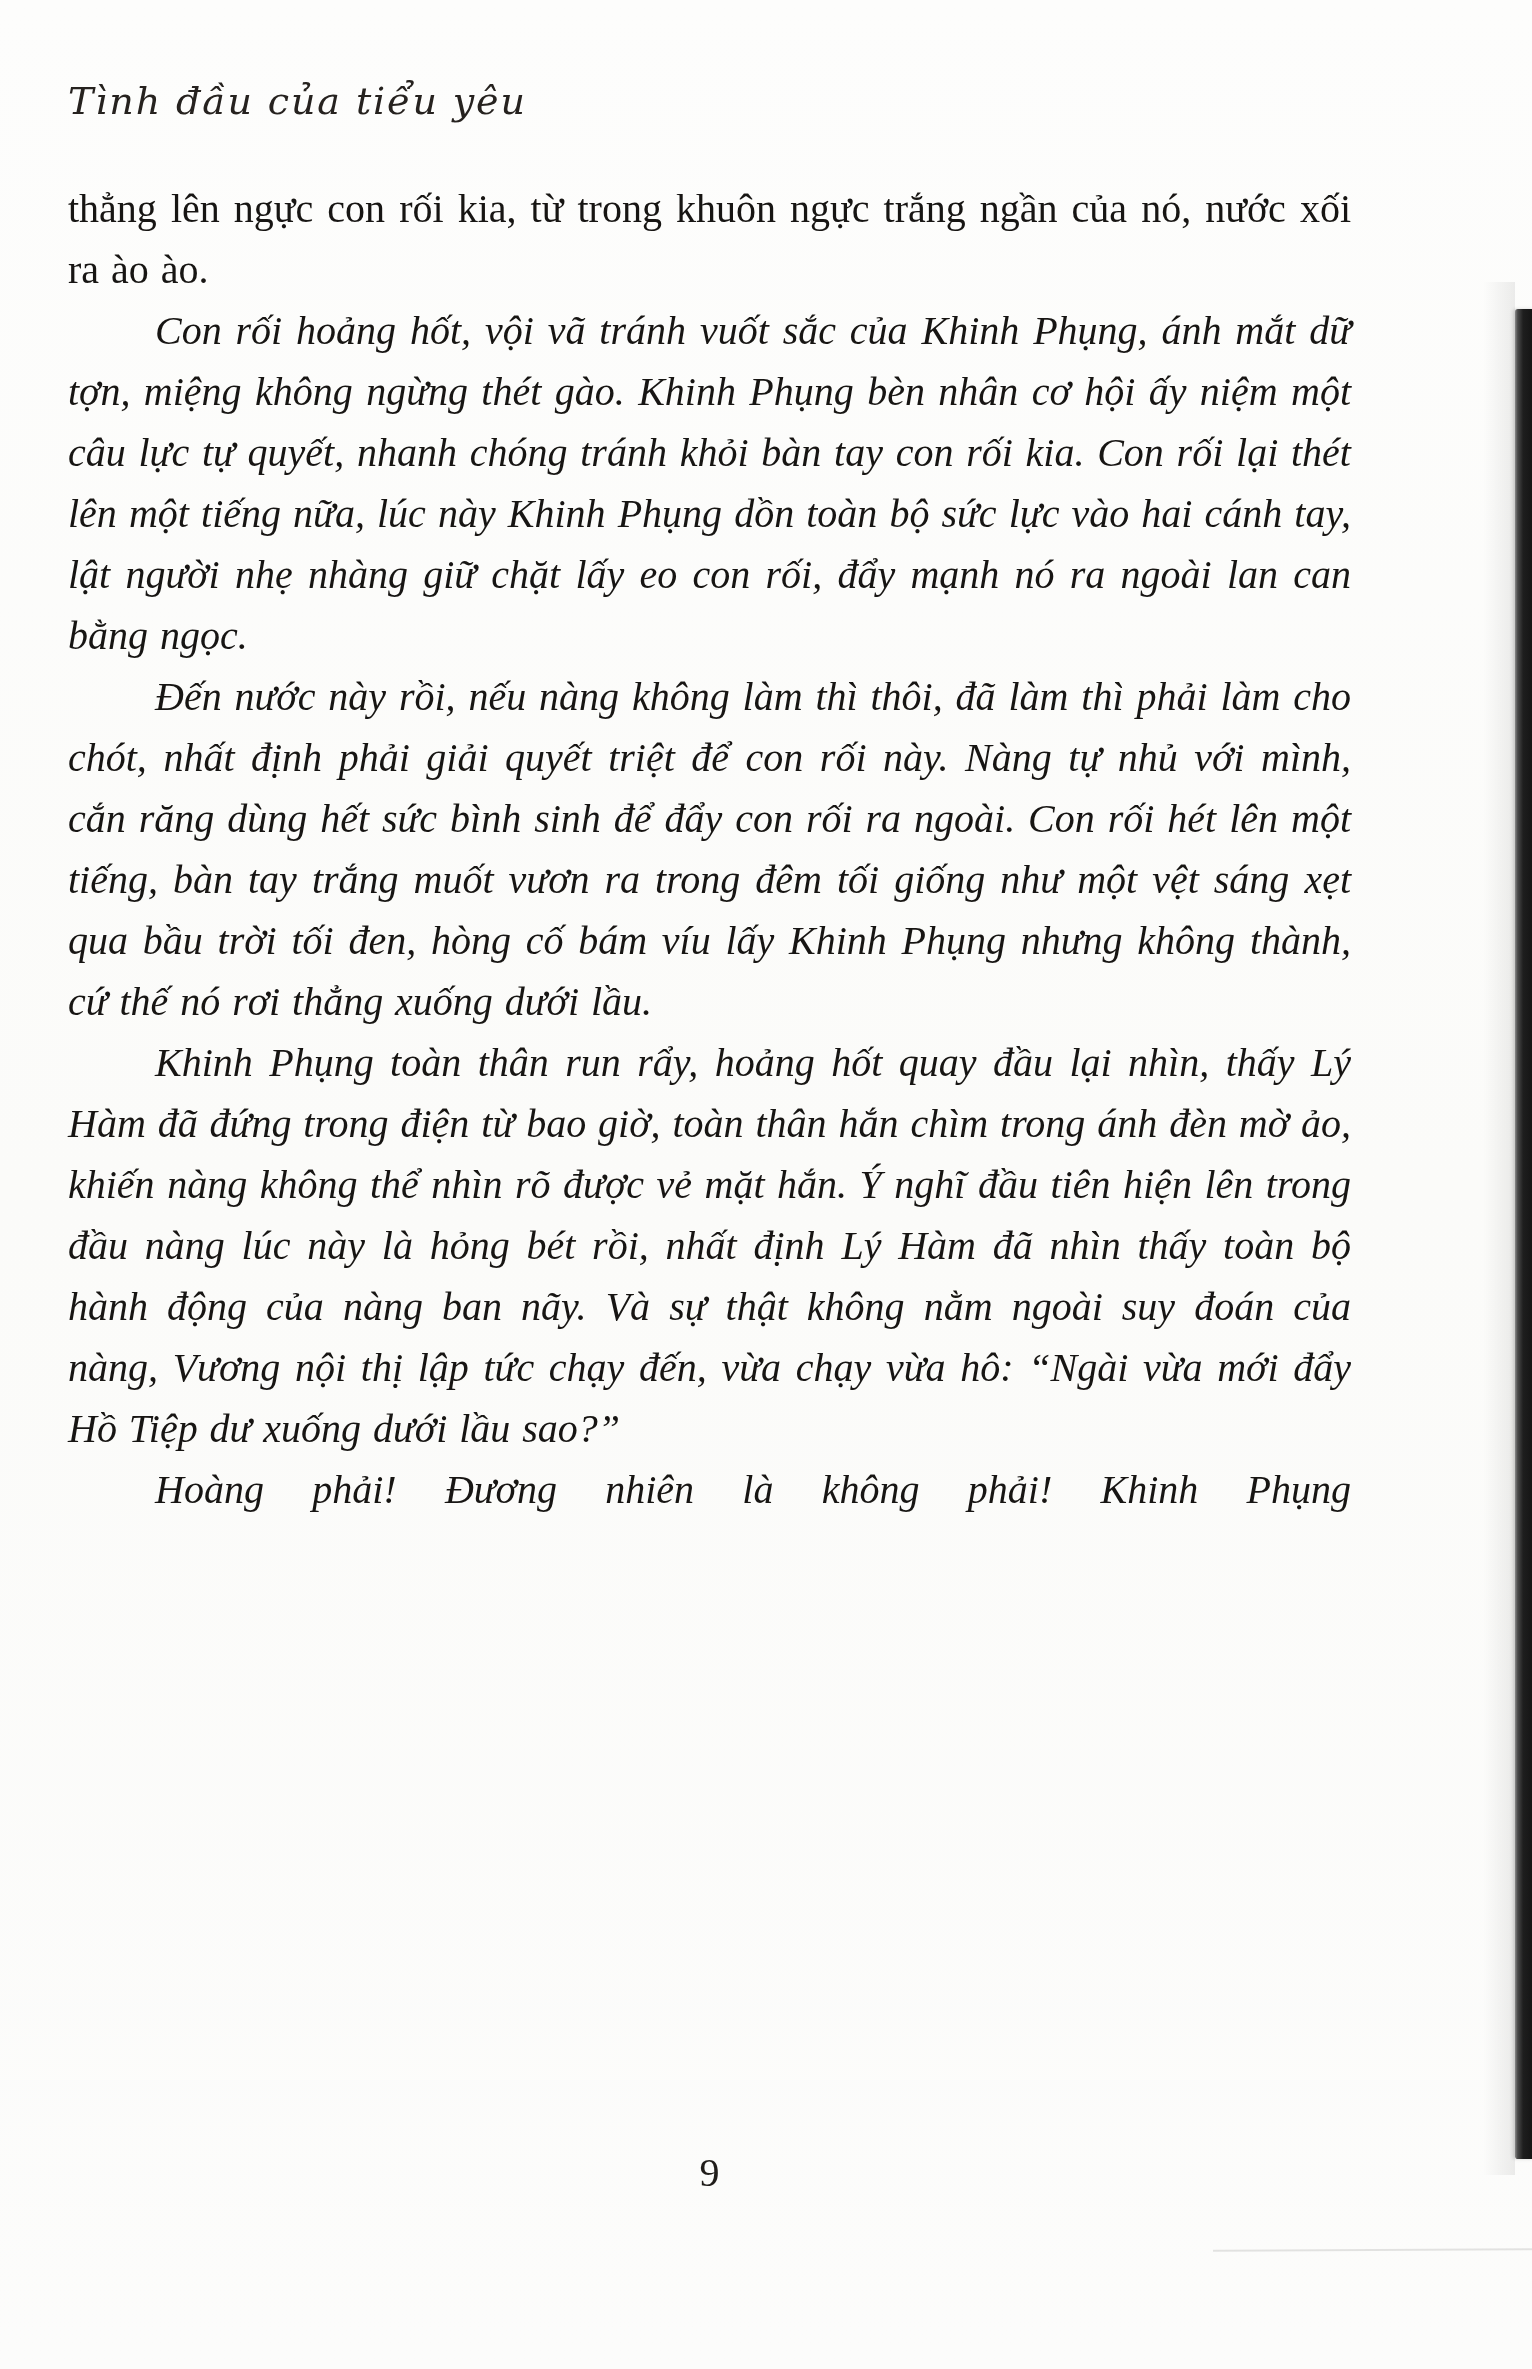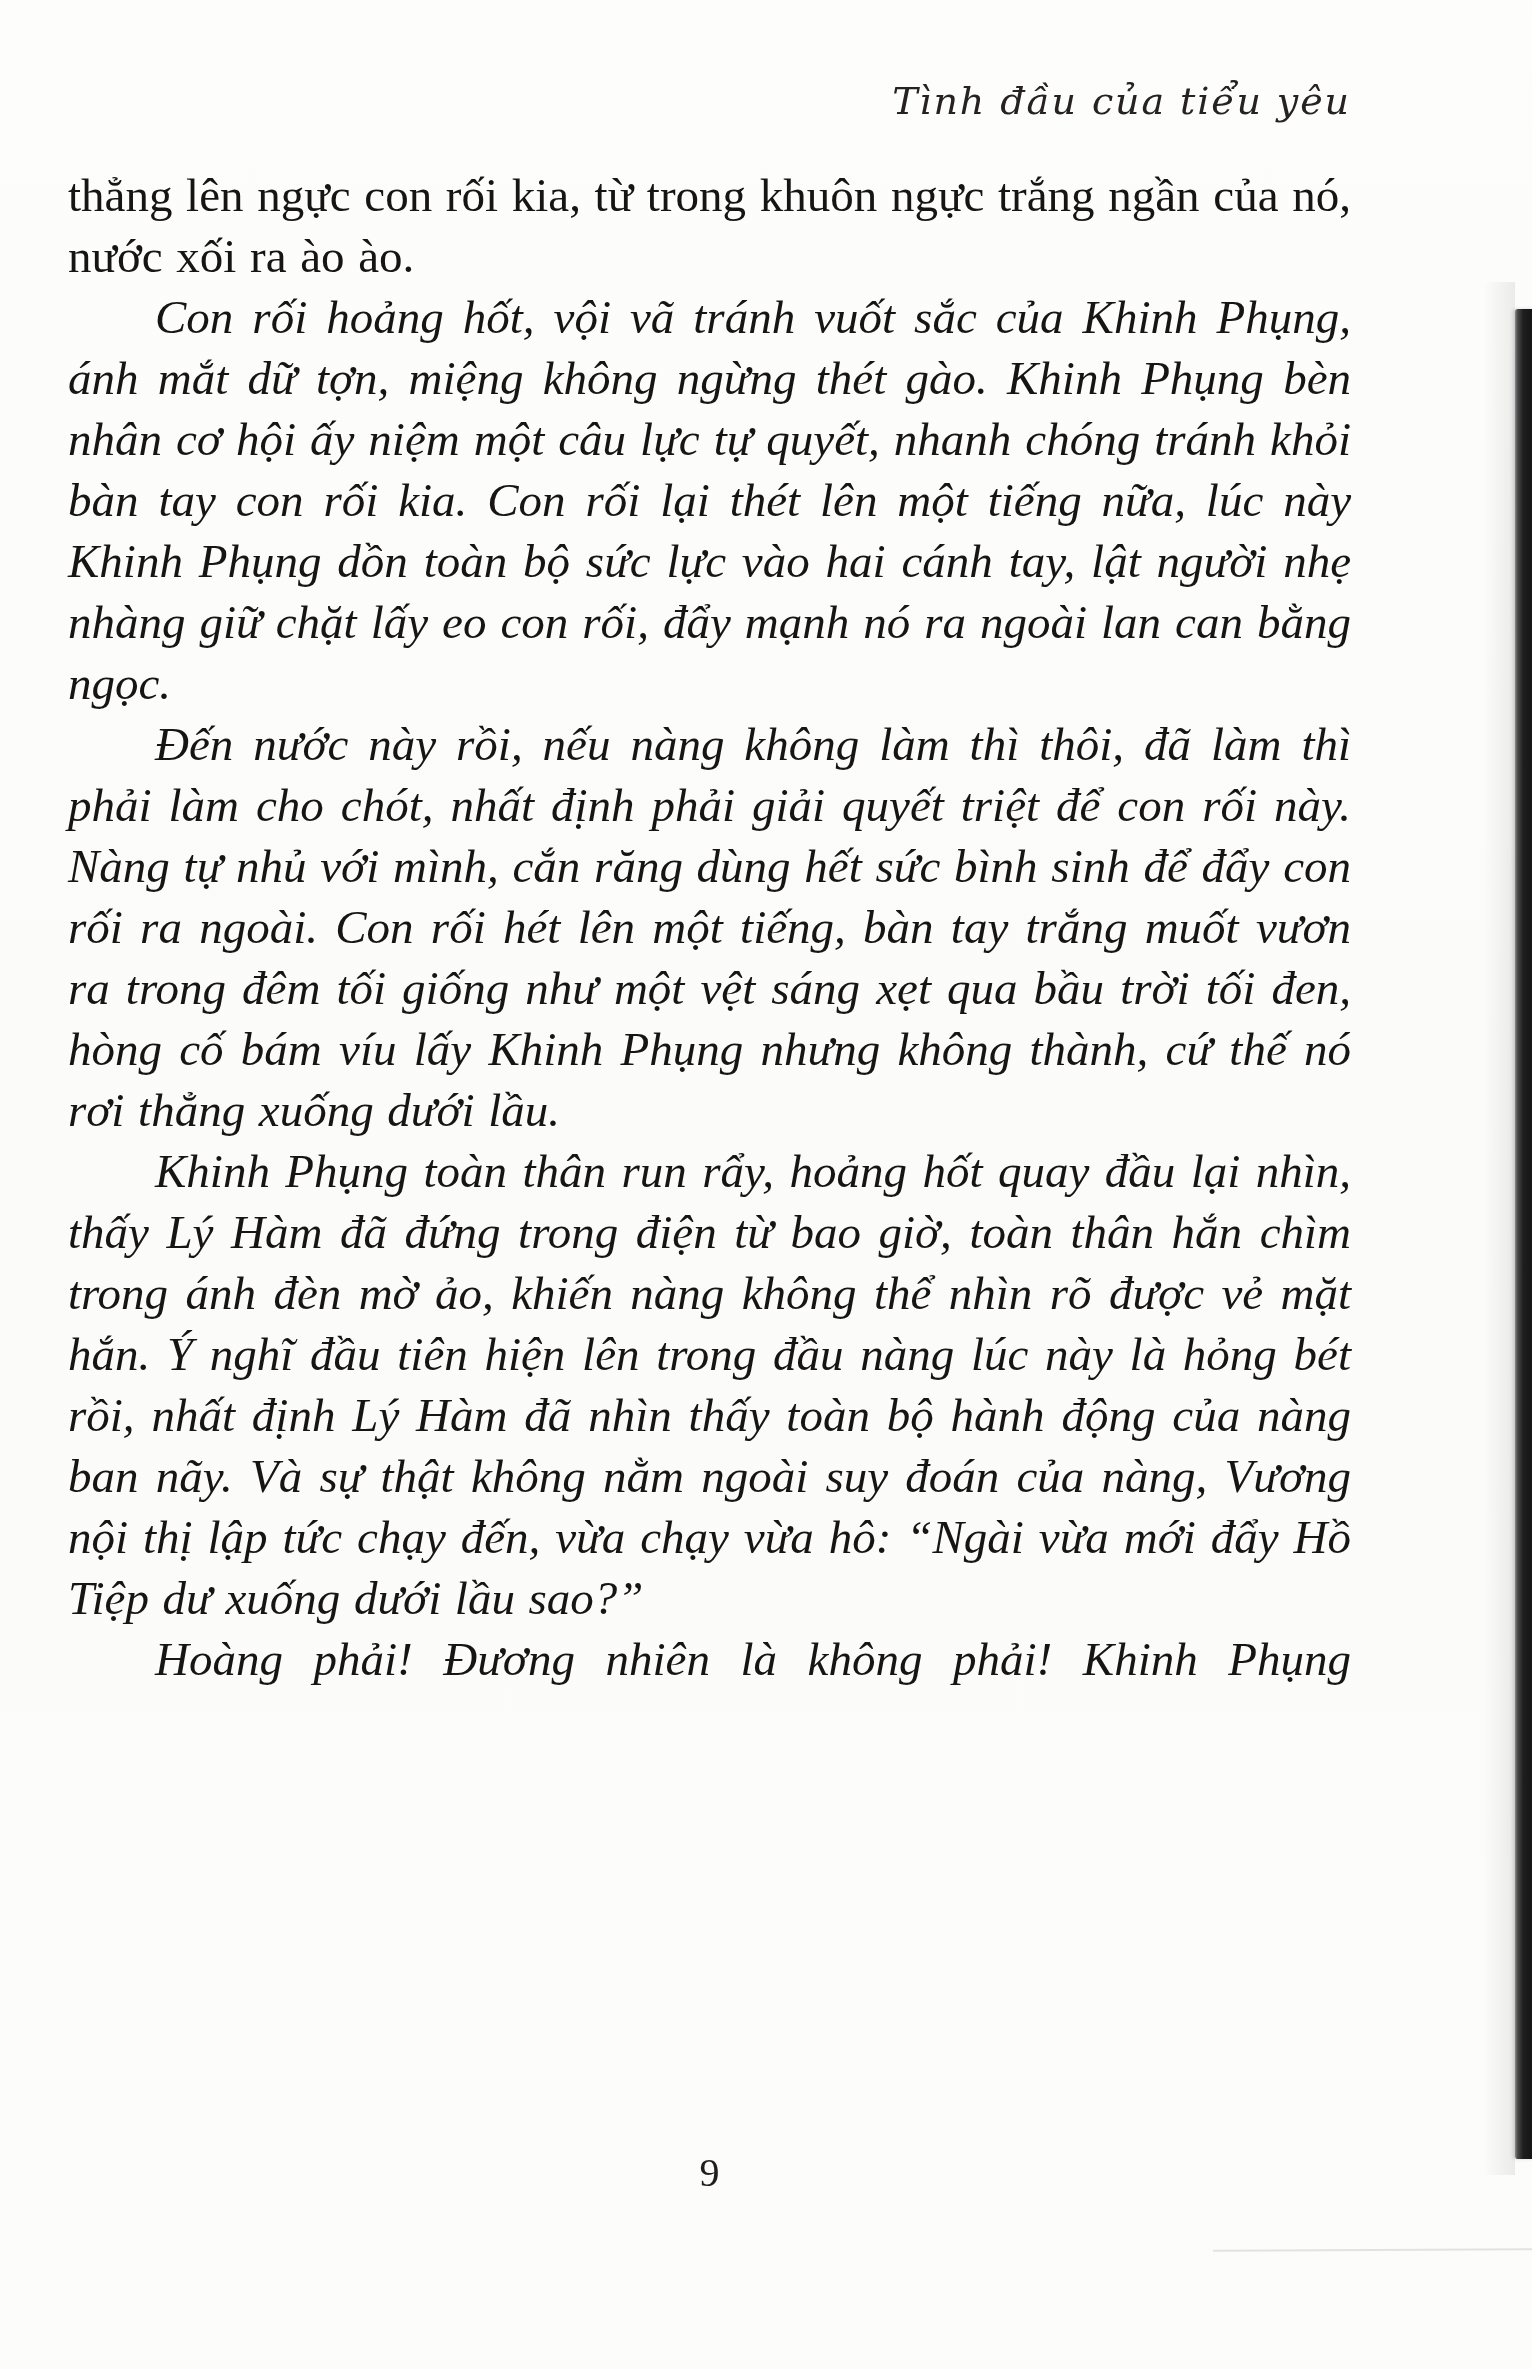--- a/index.html
+++ b/index.html
@@ -17,30 +17,30 @@
     color: #171513;
   }
   .page-content {
     position: absolute;
     left: 68px;
     top: 0;
     width: 1283px;
   }
   .running-header {
     margin-top: 79px;
-    text-align: right;
+    text-align: left;
     font-style: italic;
     font-size: 38px;
     letter-spacing: 1.9px;
     color: #26221f;
     font-family: "DejaVu Serif", "Liberation Serif", serif;
   }
   .body-text {
-    margin-top: 42px;
-    font-size: 47px;
+    margin-top: 55px;
+    font-size: 40px;
     line-height: 61px;
     text-align: justify;
     word-spacing: 1.9px;
   }
   .para {
     margin: 0;
   }
   .para.indent {
     text-indent: 87px;
     font-style: italic;

